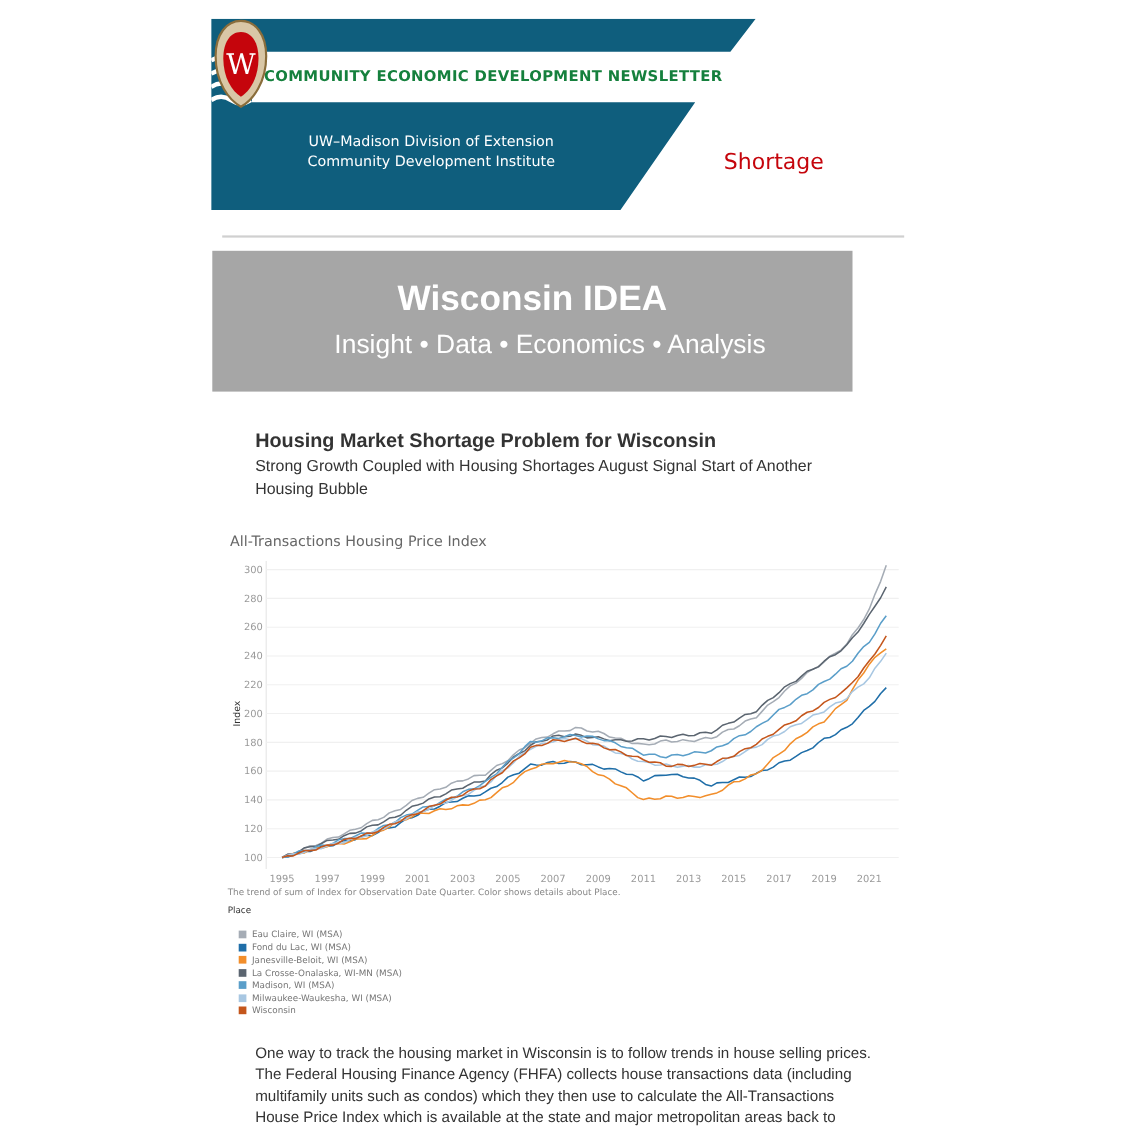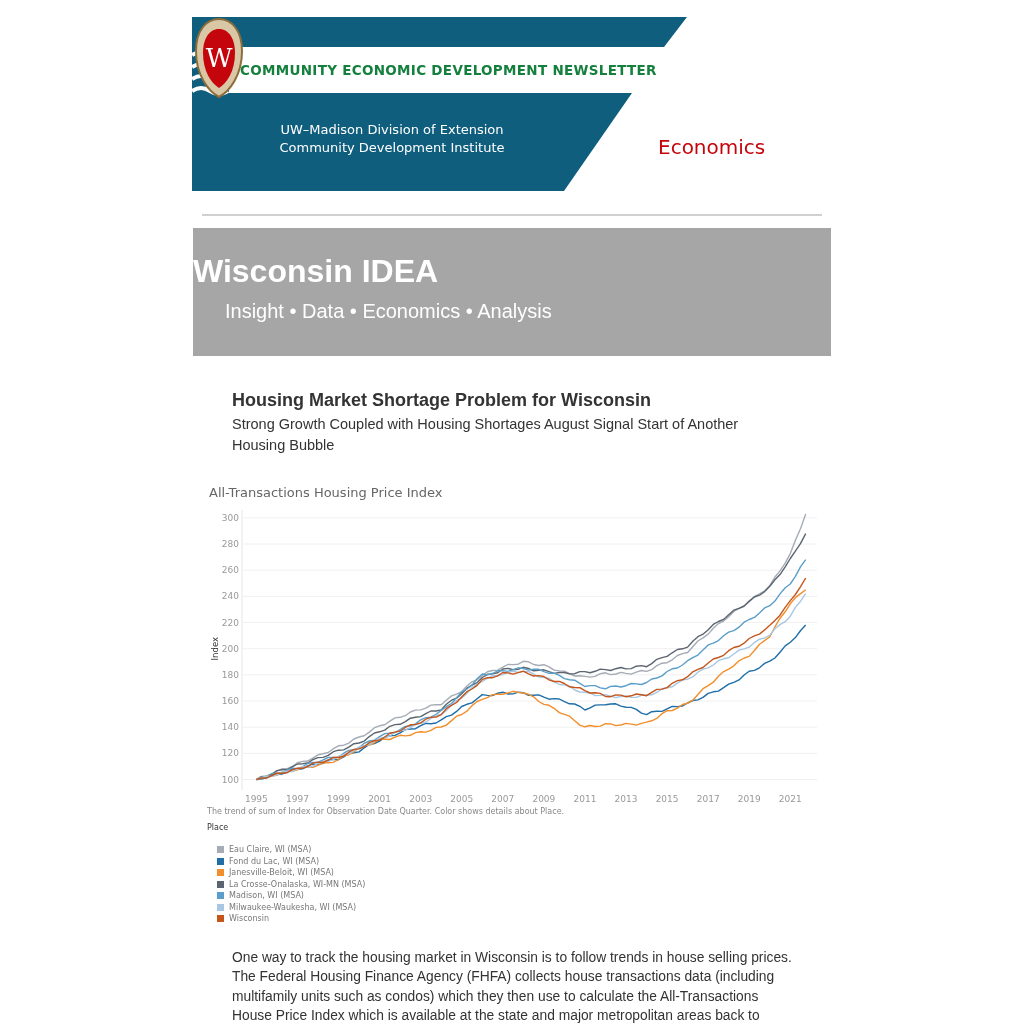--- a/index.html
+++ b/index.html
@@ -5,23 +5,23 @@
   html, body { margin:0; padding:0; background:#ffffff; }
   body { width:1024px; height:1024px; overflow:hidden; position:relative; font-family:"Liberation Sans", sans-serif; }
   .banner { position:absolute; left:192px; top:17px; width:640px; height:174px; }
   .banner svg { position:absolute; left:0; top:0; }
   .nl-title { position:absolute; left:48px; top:45px; font-family:"DejaVu Sans", sans-serif; font-size:13.5px; letter-spacing:0.3px; color:#15803d; font-weight:600; }
   .inst { position:absolute; left:60px; top:104px; width:280px; text-align:center; color:#ffffff; font-family:"DejaVu Sans", sans-serif; font-size:13px; line-height:18px; }
   .ext-word { position:absolute; left:466px; top:118px; color:#c5050c; font-family:"DejaVu Sans", sans-serif; font-size:20px; }
   .uw-word { position:absolute; left:400px; top:148px; color:#222; font-family:"DejaVu Sans", sans-serif; font-size:11px; font-weight:bold; letter-spacing:0.2px; }
   .crest { position:absolute; left:490px; top:38px; }
   .rule { position:absolute; left:202px; top:214px; width:620px; height:2px; background:#d0d0d0; }
-  .idea { position:absolute; left:193px; top:228px; width:638px; height:128px; background:#a6a6a6; color:#ffffff; }
+  .idea { position:absolute; left:193px; top:228px; width:582px; height:128px; background:#a6a6a6; text-align:center; color:#ffffff; }
   .idea-title { position:absolute; left:0; right:0; top:25px; font-size:32px; font-weight:bold; }
-  .idea-sub { position:absolute; left:0; right:0; top:72px; font-size:20px;padding-left:32px; }
+  .idea-sub { position:absolute; left:0; right:0; top:72px; font-size:24px;padding-left:32px; }
   .article-title { position:absolute; left:232px; top:390px; font-size:18px; font-weight:bold; color:#333333; }
   .article-sub { position:absolute; left:232px; top:414px; width:560px; font-size:14.5px; line-height:21px; color:#333333; }
   .chart-title { position:absolute; left:209px; top:485px; font-family:"DejaVu Sans", sans-serif; font-size:13px; color:#666666; }
   #chart { position:absolute; left:200px; top:505px; }
   .caption { position:absolute; left:207px; top:807px; font-family:"DejaVu Sans", sans-serif; font-size:8px; color:#888888; }
   .legend { position:absolute; left:207px; top:823px; font-family:"DejaVu Sans", sans-serif; font-size:8px; color:#777777; }
   .legend-title { color:#333333; margin-bottom:12px; }
   .legend-item { height:11.5px; line-height:11.5px; display:flex; align-items:center;margin-left:10px; }
   .legend-swatch { width:7px; height:7px; margin-right:5px; display:inline-block; }
   .body-text { position:absolute; left:232px; top:948px; width:560px; font-size:13.8px; line-height:19.3px; color:#333333; }
@@ -42,21 +42,21 @@
   <div class="nl-title">COMMUNITY ECONOMIC DEVELOPMENT NEWSLETTER</div>
   <div class="inst">
     <div>UW–Madison Division of Extension</div>
     <div>Community Development Institute</div>
   </div>
   <svg class="crest" width="54" height="82">
     <path d="M27,2 C40,2 50,14 50,34 C50,58 38,74 27,80 C16,74 4,58 4,34 C4,14 14,2 27,2 Z" fill="#d9c7a6" stroke="#8a6d3b" stroke-width="2"></path>
     <path d="M27,12 C37,12 43,22 43,36 C43,54 35,66 27,71 C19,66 11,54 11,36 C11,22 17,12 27,12 Z" fill="#c5050c"></path>
     <text x="27" y="50" text-anchor="middle" font-family="DejaVu Serif, serif" font-size="26" fill="#ffffff">W</text>
   </svg>
-  <div class="ext-word">Economics</div>
+  <div class="ext-word">Shortage</div>
 </div>
 
 <div class="rule"></div>
 
 <div class="idea">
   <div class="idea-title">Wisconsin IDEA</div>
   <div class="idea-sub">Insight • Data • Economics • Analysis</div>
 </div>
 
 <div class="article-title">Housing Market Shortage Problem for Wisconsin</div>

